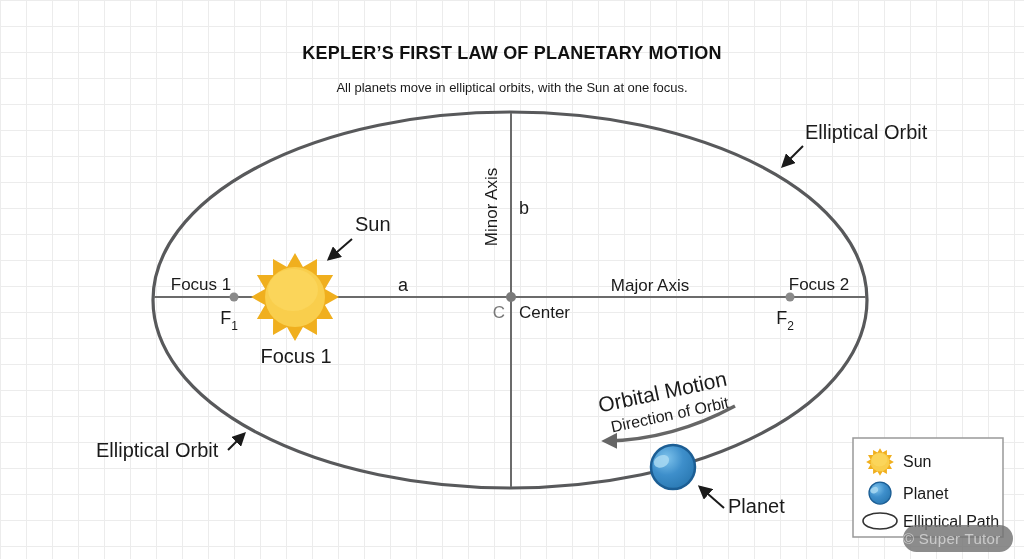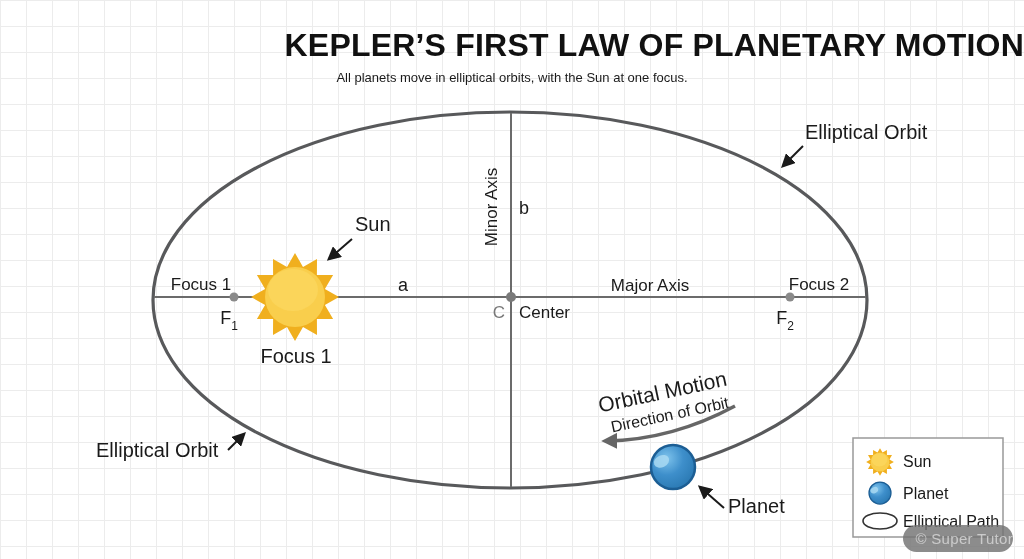--- a/index.html
+++ b/index.html
@@ -12,26 +12,25 @@
     background-image:
       linear-gradient(to right, #ececec 1px, transparent 1px),
       linear-gradient(to bottom, #ececec 1px, transparent 1px);
     background-size: 26px 26px;
     overflow: hidden;
     font-family: "Liberation Sans", "DejaVu Sans", sans-serif;
     color: #1a1a1a;
   }
   .header { position: absolute; top: 27px; left: 0; width: 100%; text-align: center; }
   .title {
-    margin: 0;
-    font-size: 32px;
+    margin: 16px;
+    font-size: 18px;
     font-weight: bold;
     letter-spacing: 0.2px;
     color: #111111;
-    text-align: right;
   }
   .subtitle {
     margin: 6px 0 0 0;
     font-size: 13px;
     font-weight: normal;
     color: #1a1a1a;
   }
   svg.diagram { position: absolute; left: 0; top: 0; width: 1024px; height: 559px; }
   svg text { fill: #1a1a1a; }
   .lbl17 { font-size: 17px; }
@@ -45,21 +44,21 @@
     position: absolute;
     left: 903px;
     top: 525px;
     width: 110px;
     height: 27px;
     border-radius: 14px;
     background: rgba(115,115,115,0.82);
     color: rgba(255,255,255,0.55);
     font-size: 15px;
     line-height: 27px;
-    text-align: right;
+    text-align: left;
     letter-spacing: 0.3px;
   }
 </style>
 </head>
 <body>
 
 <div class="canvas">
 
   <div class="header">
     <h1 class="title">KEPLER’S FIRST LAW OF PLANETARY MOTION</h1>

